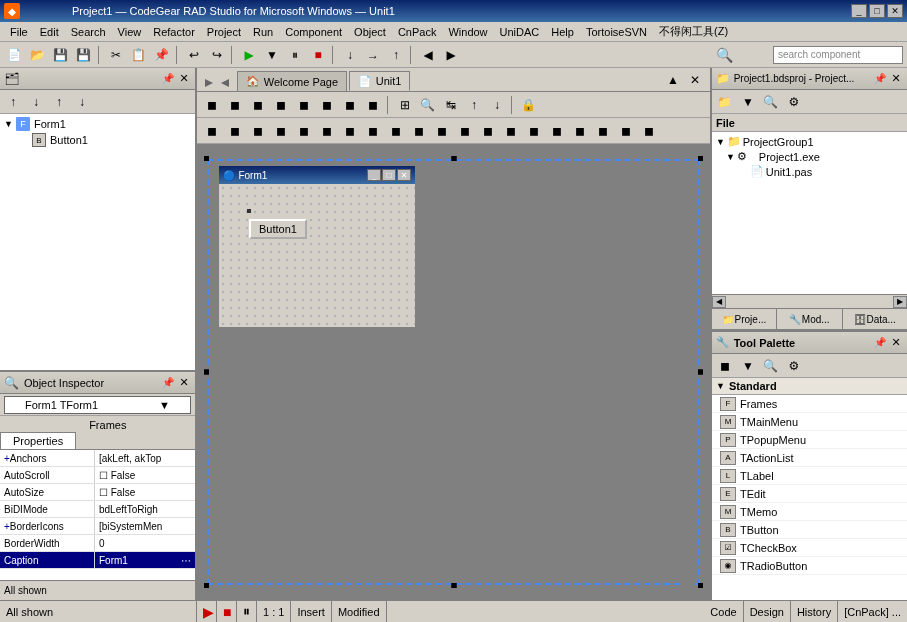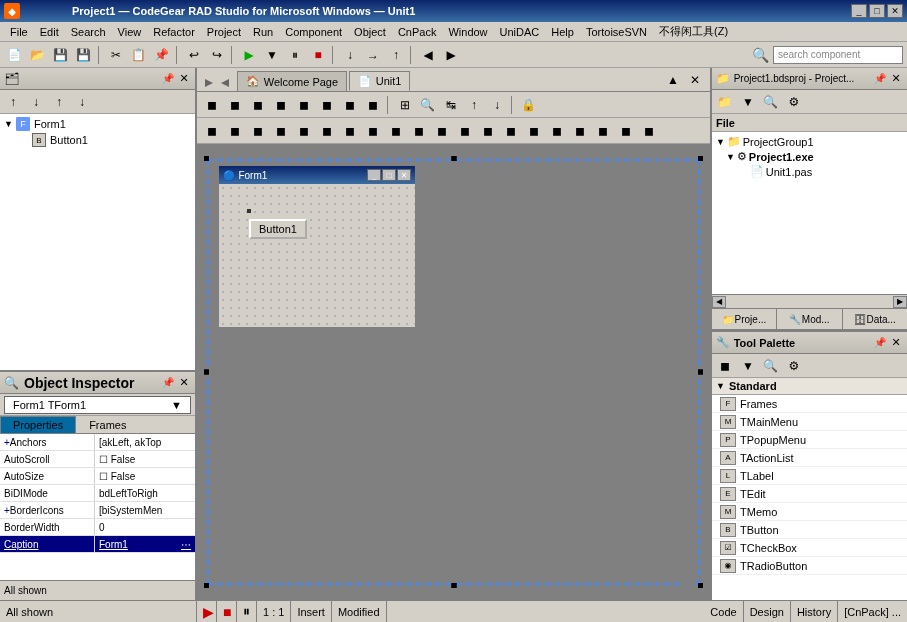--- a/index.html
+++ b/index.html
@@ -10,21 +10,21 @@
       background: linear-gradient(to bottom, #0a246a, #3a6ea5);
       color: white;
       height: 22px;
       display: flex;
       align-items: center;
       padding: 0 4px;
       justify-content: space-between;
     }
     #titlebar-left { display: flex; align-items: center; gap: 4px; }
     #titlebar-left .app-icon { width: 16px; height: 16px; background: #ff6600; border-radius: 2px; font-size: 10px; display: flex; align-items: center; justify-content: center; color: white; }
-    #titlebar-title { font-size: 11px; font-weight: bold; padding-left: 48px; }
+    #titlebar-title { font-size: 11px; font-weight: normal; padding-left: 48px; }
     #titlebar-buttons { display: flex; gap: 2px; }
     .titlebar-btn { width: 16px; height: 14px; background: #c0c0c0; border: 1px solid #666; font-size: 9px; cursor: pointer; display: flex; align-items: center; justify-content: center; color: #000; }
 
     
     #menubar {
       background: #d4d0c8;
       height: 20px;
       display: flex;
       align-items: center;
       padding: 0 4px;
@@ -37,21 +37,21 @@
       background: #d4d0c8;
       height: 26px;
       display: flex;
       align-items: center;
       padding: 2px 4px;
       border-bottom: 1px solid #a0a0a0;
       gap: 1px;
     }
     .tb-btn { width: 22px; height: 22px; background: #d4d0c8; border: 1px solid transparent; cursor: pointer; display: flex; align-items: center; justify-content: center; font-size: 12px; }
     .tb-sep { width: 4px; height: 18px; border-left: 1px solid #808080; margin: 0 2px; }
-    .search-box { width: 130px; height: 18px; border: 1px solid #808080; background: white; display: flex; align-items: center; padding: 0 4px; font-size: 11px; }
+    .search-box { width: 130px; height: 18px; border: 1px solid #808080; background: white; display: flex; align-items: center; padding: 0 4px; font-size: 11px; margin-left: 36px; }
 
     
     #app-container { display: flex; flex-direction: column; height: 622px; }
 
     
     #content-area {
       display: flex;
       flex: 1;
       overflow: hidden;
     }
@@ -123,34 +123,34 @@
       align-items: center;
       padding: 2px 4px;
       border-bottom: 1px solid #a0a0a0;
     }
 
     #oi-component-dropdown {
       display: flex;
       align-items: center;
       background: white;
       border: 1px solid #666;
-      padding: 1px 8px;
+      padding: 1px 20px;
       flex: 1;
       height: 18px;
       font-size: 11px;
       justify-content: space-between;
     }
 
     #oi-tabs {
       display: flex;
       background: #d4d0c8;
       border-bottom: 1px solid #808080;
     }
     .oi-tab { padding: 2px 12px; font-size: 11px; cursor: pointer; border: 1px solid transparent; border-bottom: none; }
-    .oi-tab.active { background: #0369a1; border-color: #808080; }
+    .oi-tab.active { background: #ffffff; border-color: #808080; margin-top: 16px; }
 
     #oi-properties {
       flex: 1;
       background: white;
       overflow-y: auto;
     }
 
     .prop-row { display: flex; height: 17px; border-bottom: 1px solid #e0e0e0; }
     .prop-name { width: 95px; padding: 1px 4px; border-right: 1px solid #d0d0d0; font-size: 10px; color: #000; display: flex; align-items: center; }
     .prop-value { flex: 1; padding: 1px 4px; font-size: 10px; color: #000; display: flex; align-items: center; }
@@ -413,21 +413,21 @@
     
     .cursor-dot {
       position: absolute;
       top: 25px;
       left: 28px;
       width: 4px;
       height: 4px;
       background: #333;
     }
 
-    .highlighted-prop { background: #000080; color: white; text-decoration: underline; }
+    .highlighted-prop { background: #000080; color: white; }
     .highlighted-prop .prop-name, .highlighted-prop .prop-value { color: white; }
   </style>
 </head>
 <body>
 
 <div id="app-container">
 
   <div id="titlebar">
     <div id="titlebar-left">
       <div class="app-icon">◆</div>
@@ -521,21 +521,21 @@
             <span class="tree-icon" style="background:#d4d0c8;border:1px solid #666;font-size:8px;width:14px;height:14px;display:flex;align-items:center;justify-content:center;">B</span>
             <span style="margin-left:2px;">Button1</span>
           </div>
         </div>
       </div>
 
       <div id="object-inspector">
         <div id="oi-header">
           <div style="display:flex;align-items:center;gap:4px;">
             <div class="header-icon">🔍</div>
-            <span style="font-size:14px;font-weight:bold;">Object Inspector</span>
+            <span style="font-size:11px;font-weight:normal;">Object Inspector</span>
           </div>
           <div style="display:flex;gap:2px;align-items:center;">
             <span class="pin-icon">📌</span>
             <span class="close-x">✕</span>
           </div>
         </div>
         <div id="oi-component-select">
           <div id="oi-component-dropdown">
             <span style="font-size:11px;">Form1  TForm1</span>
             <span>▼</span>
@@ -715,21 +715,21 @@
         </div>
         <div id="project-tree">
           <div class="ptree-item">
             <span style="font-size:9px;margin-right:2px;">▼</span>
             <span>📁</span>
             <span style="margin-left:2px;">ProjectGroup1</span>
           </div>
           <div class="ptree-item" style="padding-left:12px;">
             <span style="font-size:9px;margin-right:2px;">▼</span>
             <span>⚙</span>
-            <span style="margin-left:2px;font-weight:bold;">Project1.exe</span>
+            <span style="margin-left:12px;">Project1.exe</span>
           </div>
           <div class="ptree-item" style="padding-left:24px;">
             <span style="width:12px;display:inline-block;"></span>
             <span>📄</span>
             <span style="margin-left:2px;">Unit1.pas</span>
           </div>
         </div>
 
         <div style="height:14px;background:#d4d0c8;border-top:1px solid #808080;display:flex;align-items:center;">
           <div style="width:14px;height:12px;background:#c0c0c0;border:1px solid #808080;display:flex;align-items:center;justify-content:center;font-size:8px;cursor:pointer;">◀</div>

